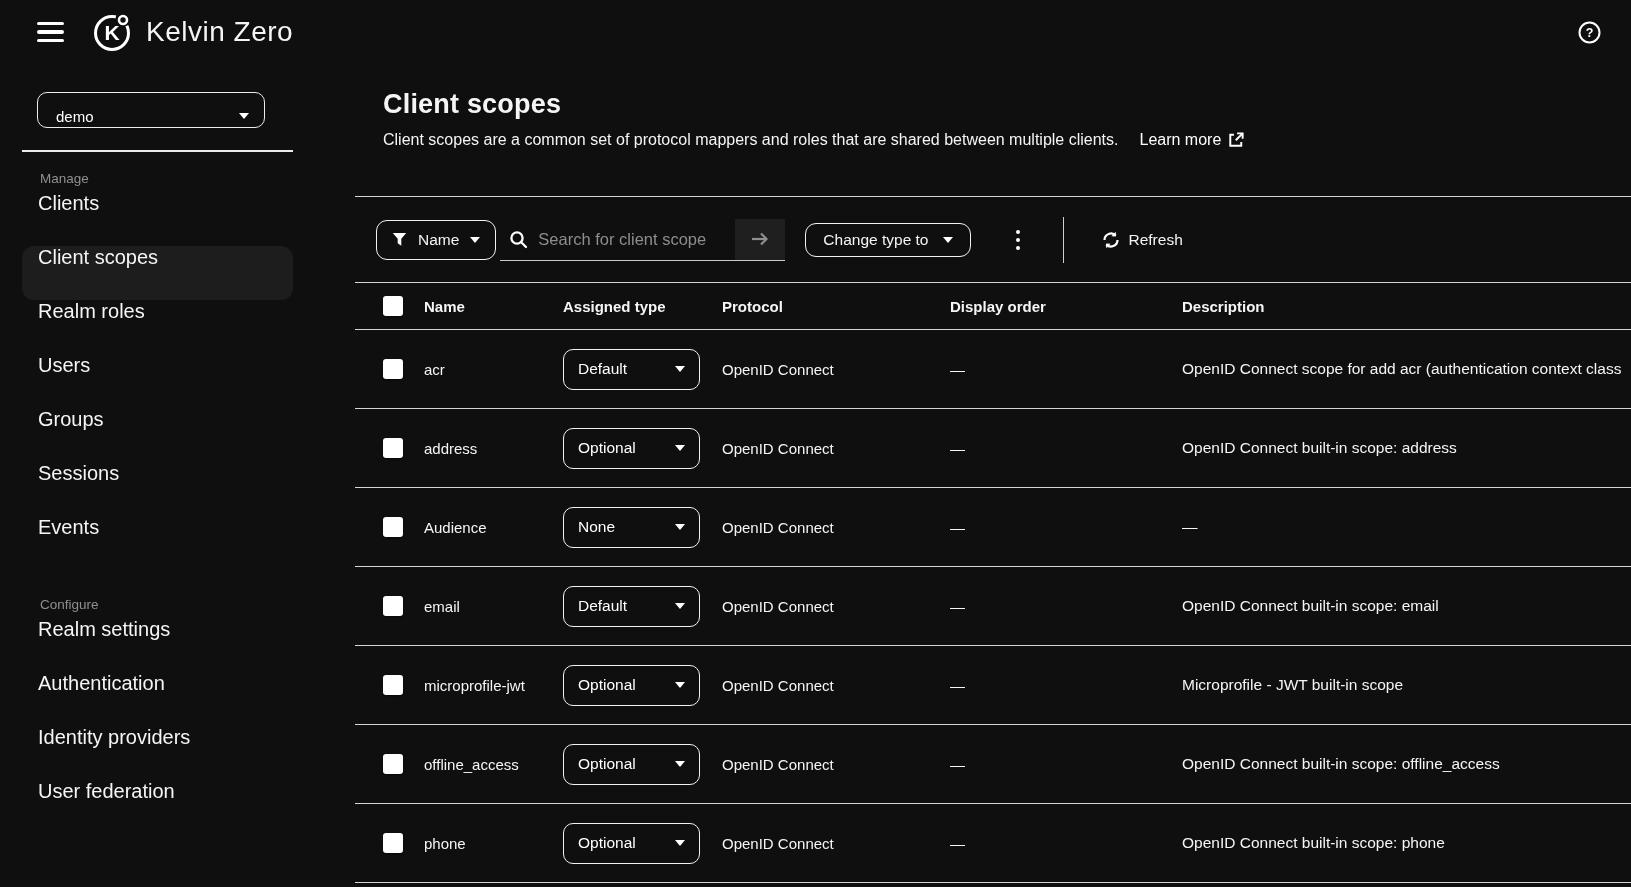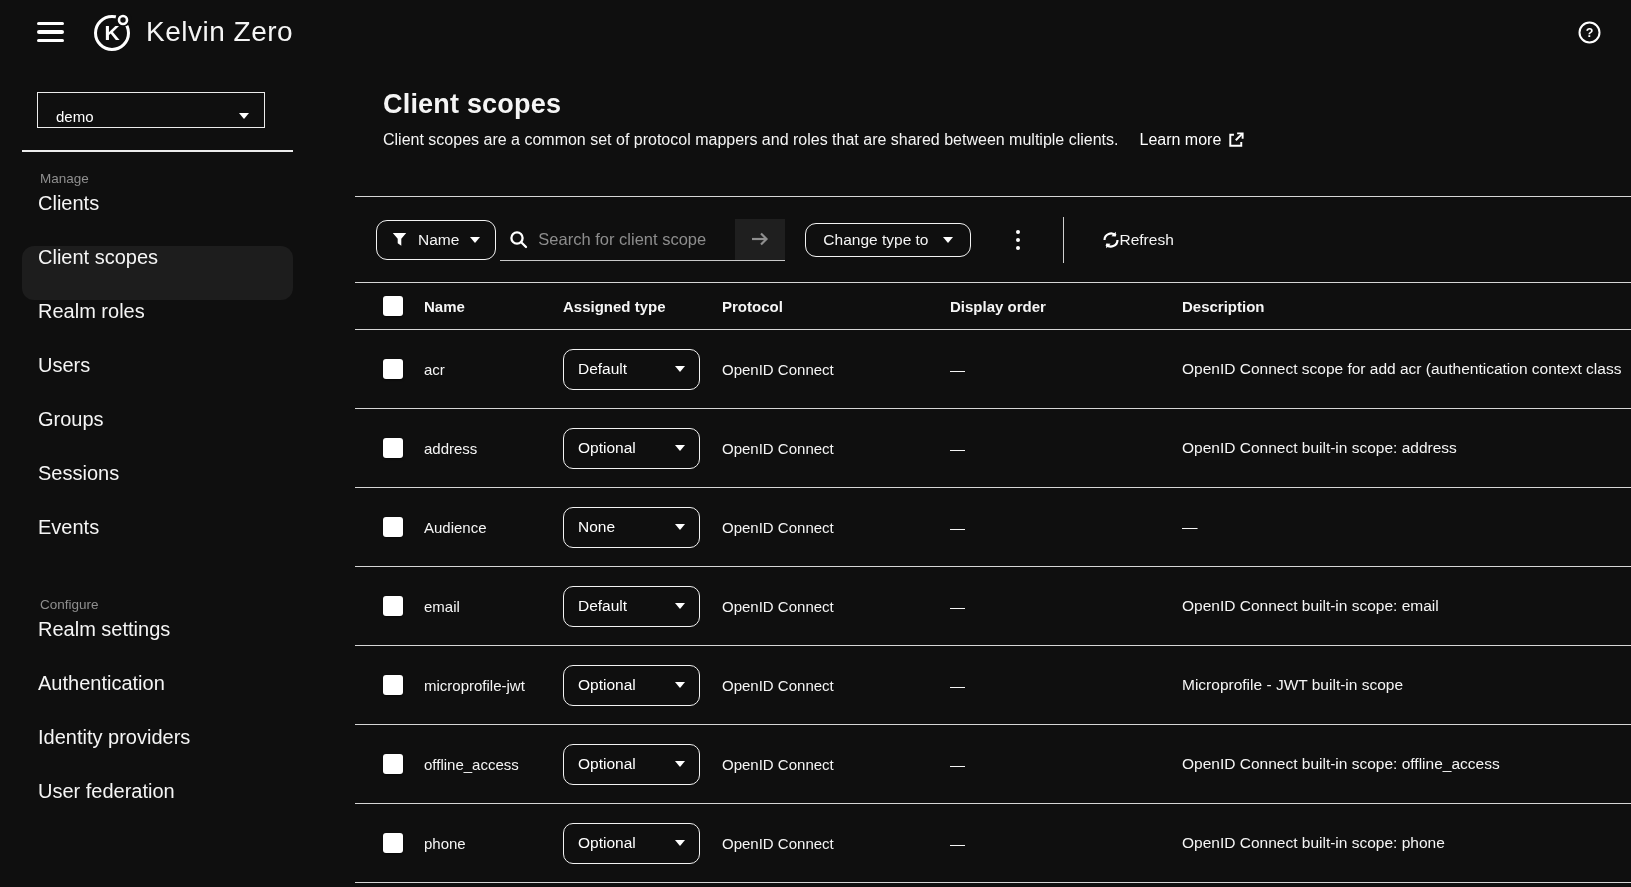--- a/index.html
+++ b/index.html
@@ -28,21 +28,21 @@
   .hamburger span{display:block;height:3.5px;background:#fff;border-radius:2px;}
   .logo{margin-right:12px;display:flex;align-items:center;}
   .brand{font-size:28px;font-weight:500;letter-spacing:.5px;}
   .help-btn{margin-left:auto;display:flex;align-items:center;}
 
   
   .layout{display:flex;height:823px;}
   aside{width:320px;flex:none;}
   .realm-select{
     margin:28px 0 0 37px;width:228px;height:36px;
-    border:1.5px solid #ececec;border-radius:0;
+    border:1.5px solid #ececec;border-radius:10px;
     display:flex;align-items:center;justify-content:space-between;
     padding:12px 15px 0 18px;font-size:15px;color:#fff;
   }
   .side-divider{margin:22px 0 0 22px;width:271px;height:2px;background:#ececec;}
   .side-nav{padding-left:22px;}
   .side-section + .side-section{margin-top:26px;}
   .side-label{color:var(--muted);font-size:13.5px;margin:18px 0 4px 18px;line-height:18px;}
   .side-nav li{
     width:271px;height:54px;display:flex;
     padding-left:16px;font-size:20px;border-radius:12px;cursor:pointer;
@@ -77,21 +77,21 @@
     margin-left:22px;height:41px;padding:0 24px;border-radius:11px;
     background:var(--accent);color:#fff;font-size:15.5px;font-weight:700;letter-spacing:.2px;
   }
   .type-select{
     margin-left:20px;height:34px;border:1.5px solid #f2f2f2;border-radius:11px;
     display:flex;align-items:center;gap:14px;padding:0 17px;font-size:15.5px;
   }
   .kebab{margin-left:28px;width:38px;height:40px;display:flex;flex-direction:column;align-items:center;justify-content:center;gap:4px;}
   .kebab i{width:4px;height:4px;border-radius:50%;background:#fff;}
   .vr{margin-left:26px;width:1px;height:46px;background:#cfcfcf;}
-  .refresh{margin-left:38px;display:flex;align-items:center;font-size:15.5px;}
+  .refresh{margin-left:38px;display:flex;align-items:center;gap:9px;font-size:15.5px;}
 
   
   .grid{display:grid;grid-template-columns:41px 139px 159px 228px 232px 1fr;align-items:center;padding-left:28px;}
   .thead{height:47px;font-weight:700;font-size:15px;border-bottom:1px solid var(--divider);}
   .trow{height:79px;font-size:15px;border-bottom:1px solid var(--divider);}
   .cb{width:20px;height:20px;background:#fff;border-radius:3px;box-shadow:0 1px 2px rgba(0,0,0,.6);cursor:pointer;}
   .type-btn{
     width:137px;height:41px;border:1.5px solid #f2f2f2;border-radius:10px;
     display:flex;align-items:center;justify-content:space-between;
     padding:0 14px;font-size:15.5px;color:#fff;

